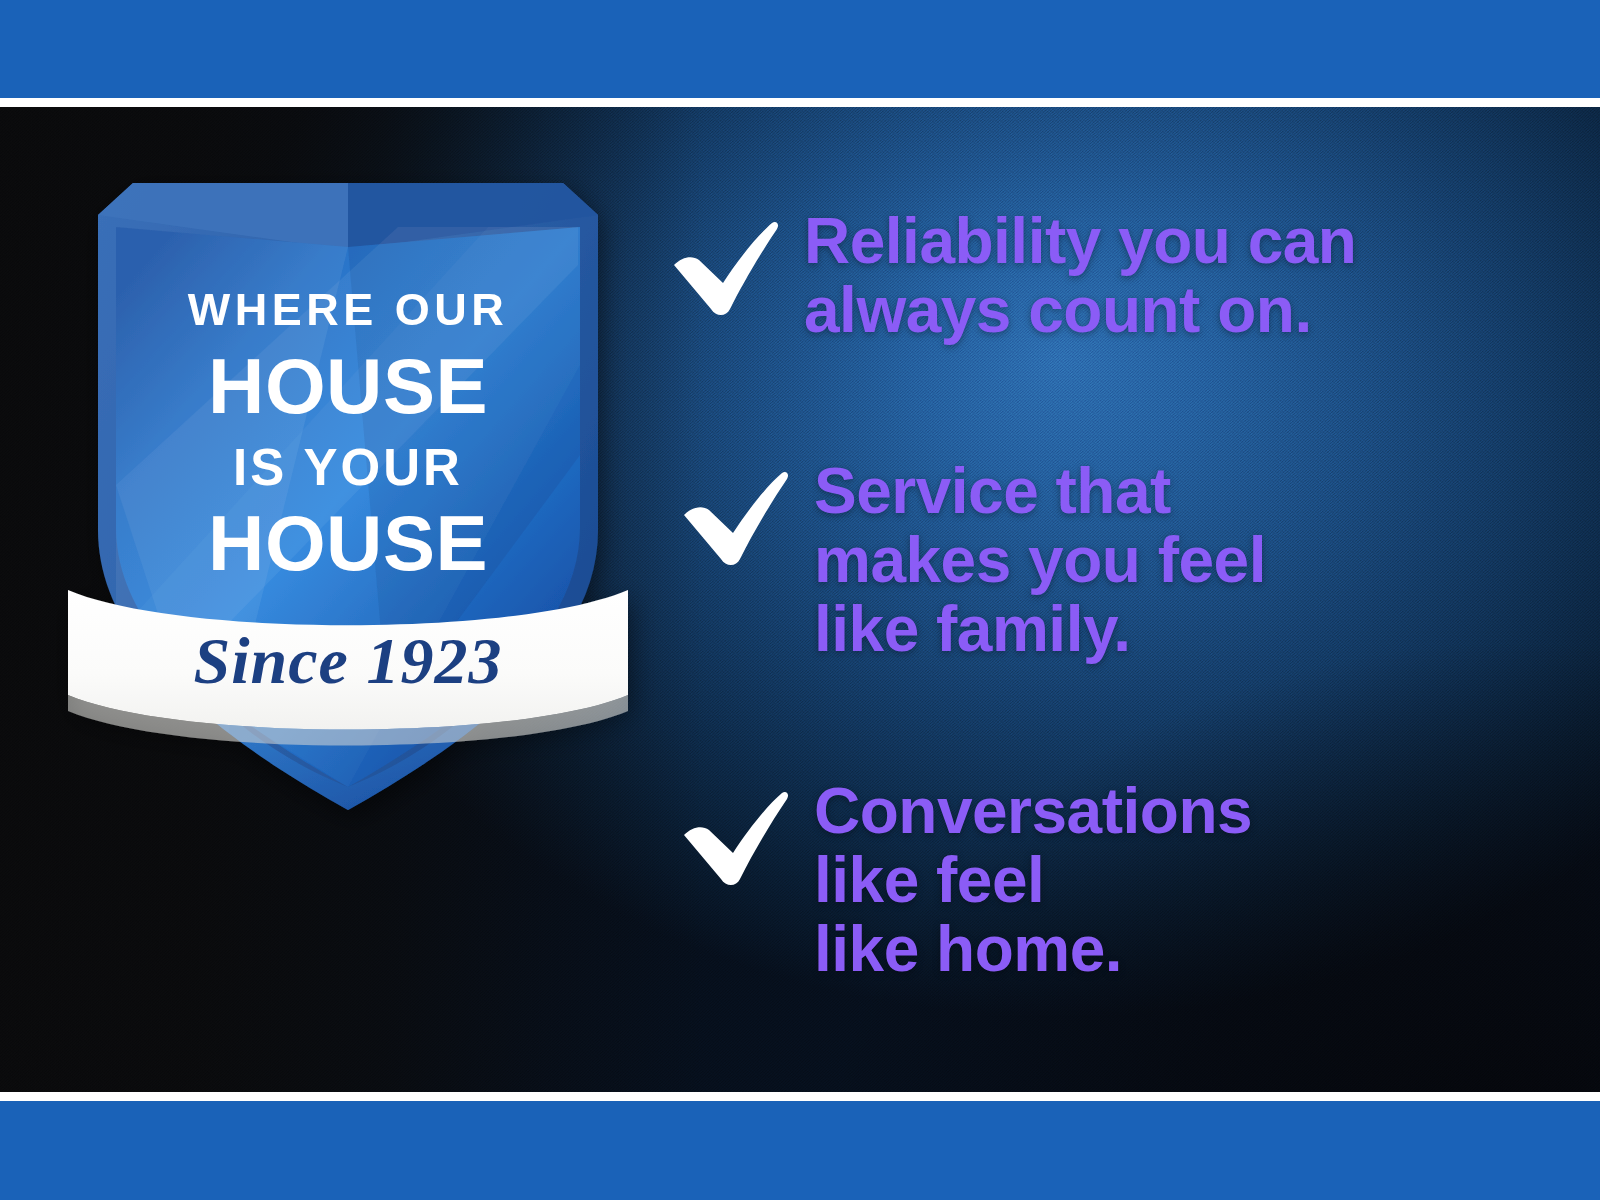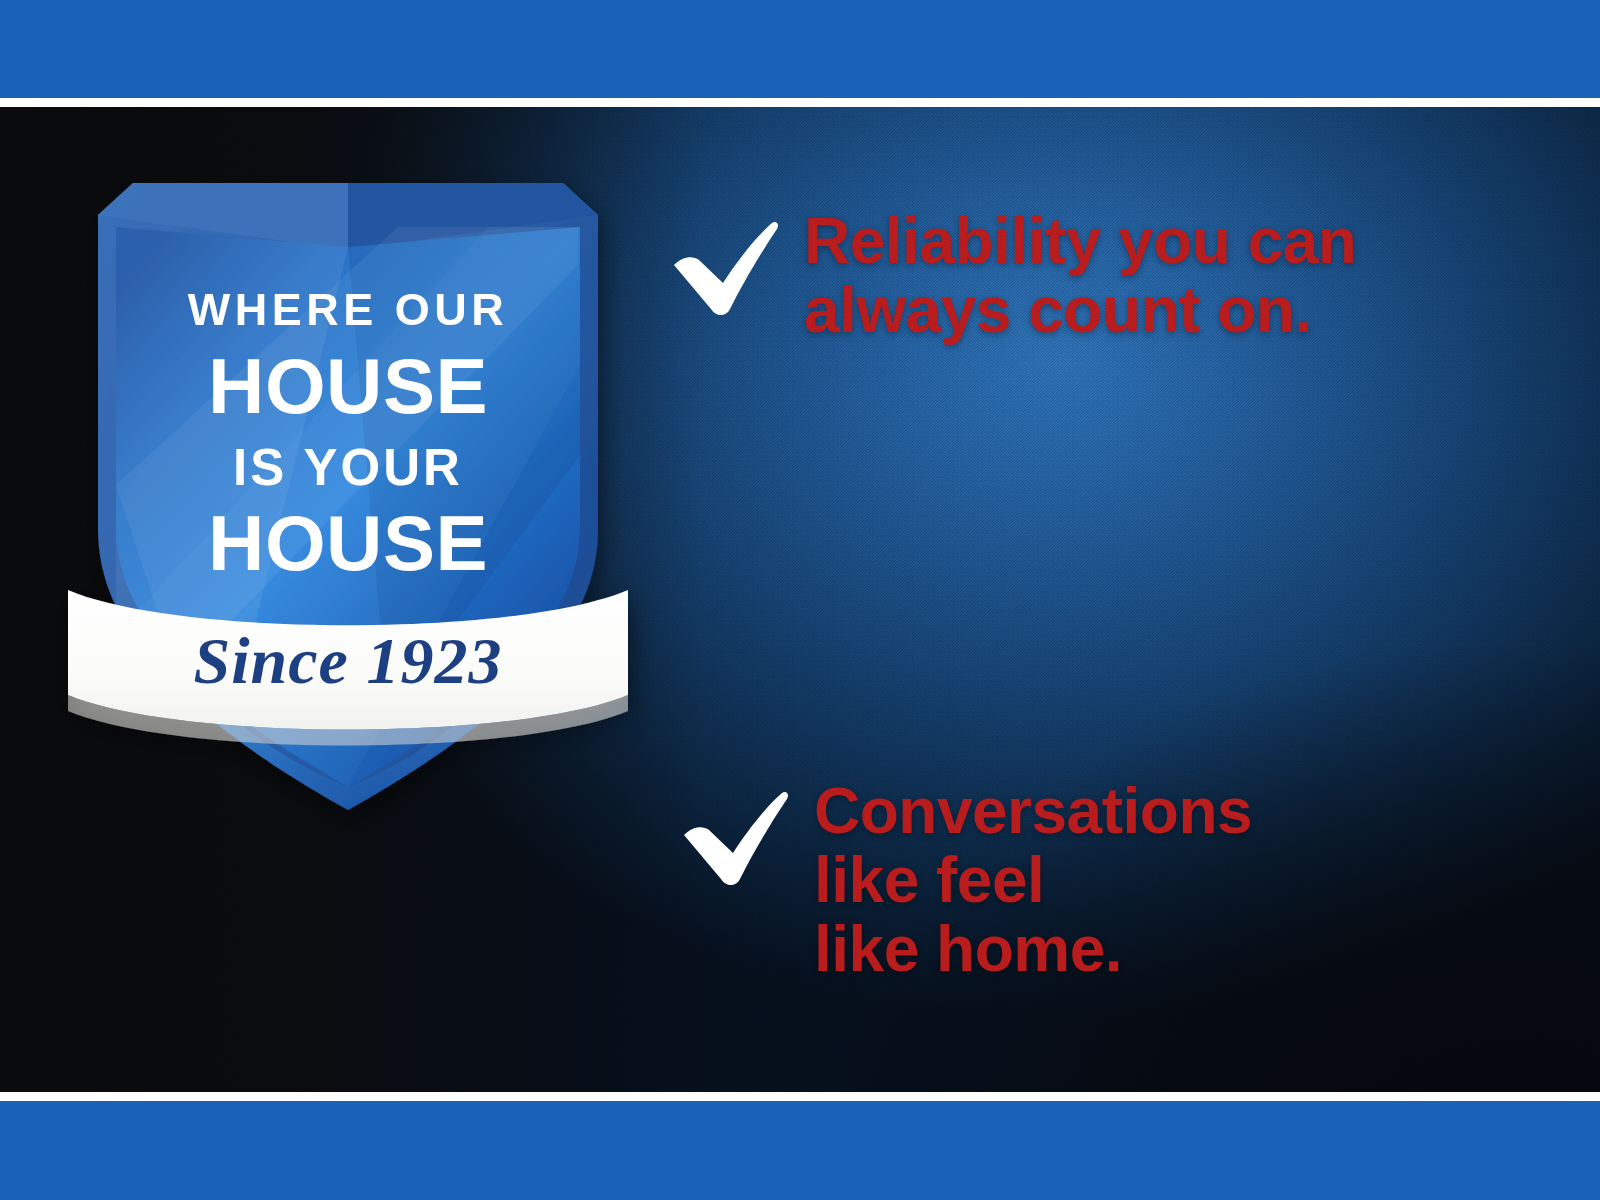--- a/index.html
+++ b/index.html
@@ -148,21 +148,21 @@
 
   .check {
     flex: 0 0 auto;
     width: 112px;
     height: 104px;
     margin-top: 6px;
   }
   .check svg { display: block; width: 100%; height: 100%; }
 
   .bullet-text {
-    color: #b91c1c;
+    color: #8b5cf6;
     font-family: "Liberation Sans", sans-serif;
     font-weight: 700;
     font-size: 64px;
     line-height: 1.08;
     letter-spacing: -0.5px;
     white-space: pre-line;
     text-shadow: 0 2px 7px rgba(0,0,0,.35);
   }
 </style>
 </head>
@@ -255,20 +255,32 @@
         <svg viewBox="0 0 112 104" xmlns="http://www.w3.org/2000/svg">
           <path d="M6 52 C 14 44 24 42 31 47 L 55 70 C 72 44 90 22 104 10
                    C 108 7 112 11 109 16 C 92 41 74 72 62 96
                    C 58 104 48 104 43 96 Z" fill="#ffffff"></path>
         </svg>
       </span>
       <span class="bullet-text">Reliability you can
 always count on.</span>
     </div>
 
+    <div class="bullet bullet-2">
+      <span class="check">
+        <svg viewBox="0 0 112 104" xmlns="http://www.w3.org/2000/svg">
+          <path d="M6 52 C 14 44 24 42 31 47 L 55 70 C 72 44 90 22 104 10
+                   C 108 7 112 11 109 16 C 92 41 74 72 62 96
+                   C 58 104 48 104 43 96 Z" fill="#ffffff"></path>
+        </svg>
+      </span>
+      <span class="bullet-text">Service that
+makes you feel
+like family.</span>
+    </div>
 
     <div class="bullet bullet-3">
       <span class="check">
         <svg viewBox="0 0 112 104" xmlns="http://www.w3.org/2000/svg">
           <path d="M6 52 C 14 44 24 42 31 47 L 55 70 C 72 44 90 22 104 10
                    C 108 7 112 11 109 16 C 92 41 74 72 62 96
                    C 58 104 48 104 43 96 Z" fill="#ffffff"></path>
         </svg>
       </span>
       <span class="bullet-text">Conversations

